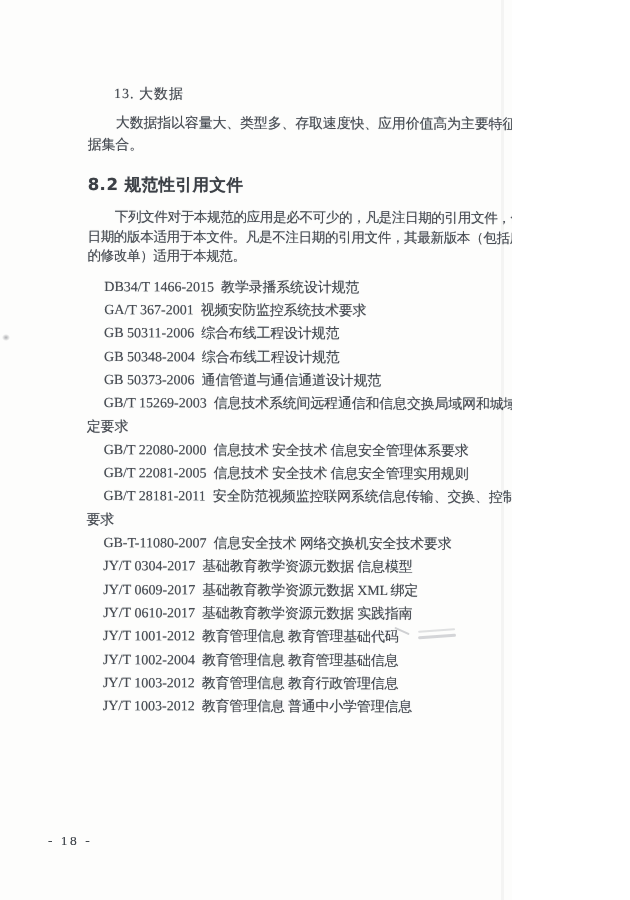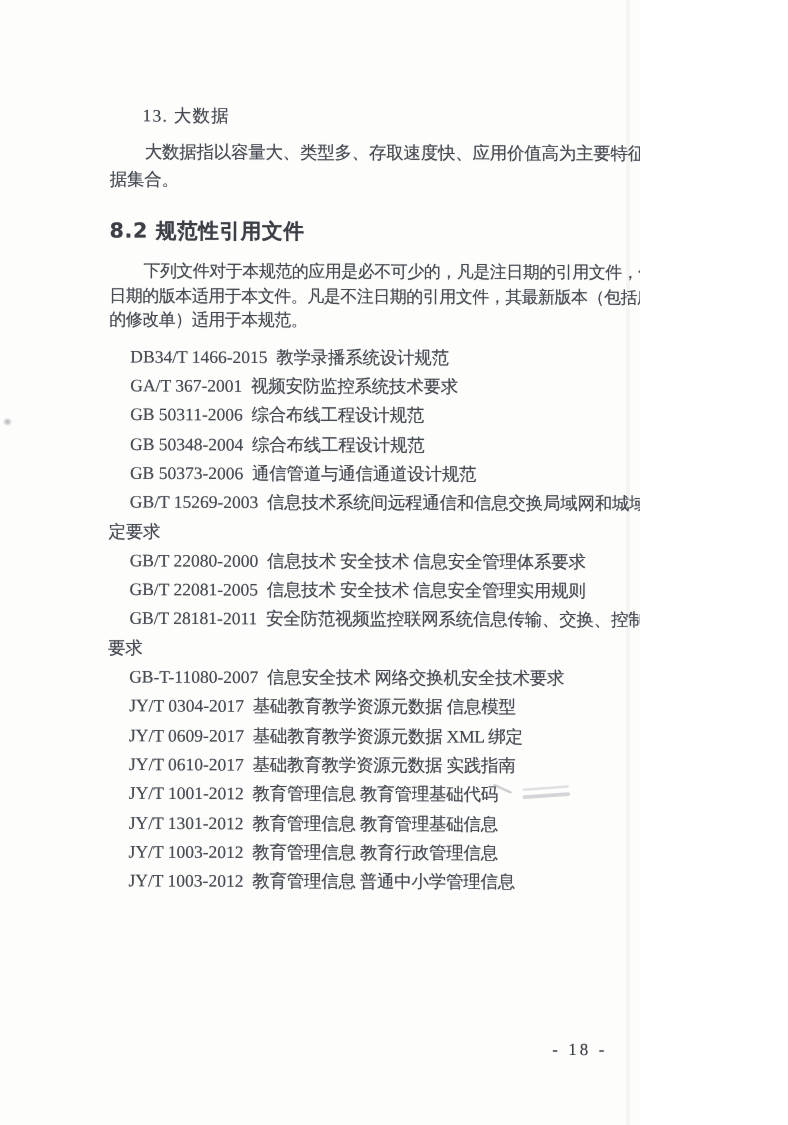--- a/index.html
+++ b/index.html
@@ -63,21 +63,22 @@
     letter-spacing:-0.2px;
   }
   .ref-code {
     letter-spacing:0;
     margin-right:7px;
     white-space:nowrap;
   }
   .footer {
     position:absolute;
     left:0; right:26px; top:831px;
-    text-align:right;
+    text-align:left;
+    padding-left:48px;
   }
   .page-number {
     font-size:13.5px;
     letter-spacing:2.5px;
     color:#3e434a;
     text-shadow:0 0 0.6px rgba(62,67,74,0.5);
   }
   
   .speck {
     position:absolute;
@@ -155,21 +156,21 @@
         <p class="ref-item"><span class="ref-code">GB-T-11080-2007</span><span class="ref-title">信息安全技术 网络交换机安全技术要求</span></p>
 
         <p class="ref-item"><span class="ref-code">JY/T 0304-2017</span><span class="ref-title">基础教育教学资源元数据 信息模型</span></p>
 
         <p class="ref-item"><span class="ref-code">JY/T 0609-2017</span><span class="ref-title">基础教育教学资源元数据 XML 绑定</span></p>
 
         <p class="ref-item"><span class="ref-code">JY/T 0610-2017</span><span class="ref-title">基础教育教学资源元数据 实践指南</span></p>
 
         <p class="ref-item"><span class="ref-code">JY/T 1001-2012</span><span class="ref-title">教育管理信息 教育管理基础代码</span></p>
 
-        <p class="ref-item"><span class="ref-code">JY/T 1301-2012</span><span class="ref-title">教育管理信息 教育管理基础信息</span></p>
+        <p class="ref-item"><span class="ref-code">JY/T 1002-2004</span><span class="ref-title">教育管理信息 教育管理基础信息</span></p>
 
         <p class="ref-item"><span class="ref-code">JY/T 1003-2012</span><span class="ref-title">教育管理信息 教育行政管理信息</span></p>
 
         <p class="ref-item"><span class="ref-code">JY/T 1003-2012</span><span class="ref-title">教育管理信息 普通中小学管理信息</span></p>
       </div>
 
   </div>
 
   <div class="footer">
     <span class="page-number">- 18 -</span>

